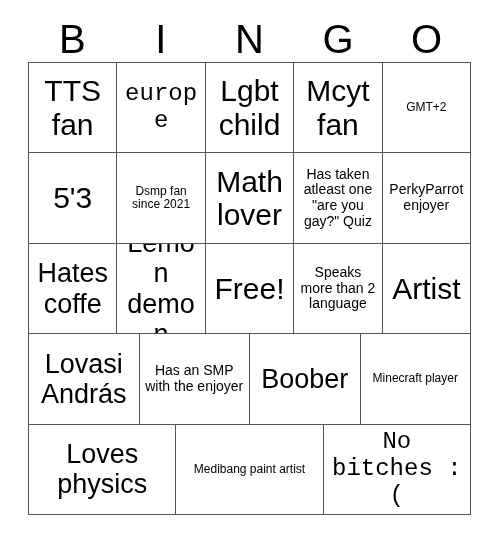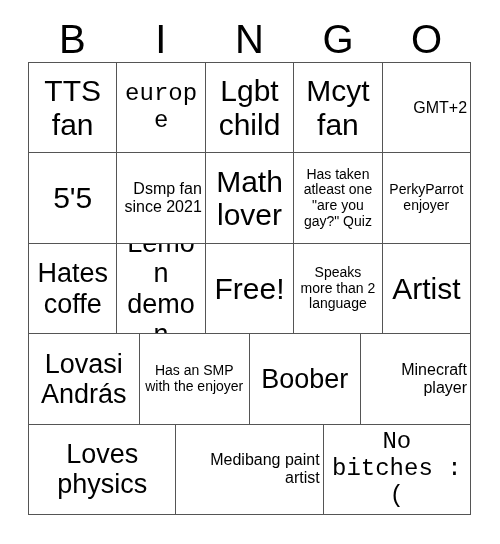--- a/index.html
+++ b/index.html
@@ -79,21 +79,21 @@
     width: 100%;
     line-height: 1.12;
     font-weight: 400;
     color: #000000;
     word-wrap: break-word;
   }
   
   .fs-xl { font-size: 30px; }
   .fs-lg { font-size: 27px; }
   .fs-md { font-size: 24px; font-family: Liberation Mono, monospace; }
-  .fs-sm { font-size: 16px; text-align: right; }
+  .fs-sm { font-size: 12px; }
   .fs-xs { font-size: 14px; }
 </style>
 </head>
 <body>
 
 <div class="bingo-card">
 
   <div class="bingo-header">
     <div class="header-cell">B</div>
     <div class="header-cell">I</div>
@@ -117,21 +117,21 @@
       <div class="bingo-cell">
           <span class="cell-text fs-xl">Mcyt fan</span>
         </div>
       <div class="bingo-cell">
           <span class="cell-text fs-sm">GMT+2</span>
         </div>
     </div>
 
     <div class="bingo-row">
       <div class="bingo-cell">
-          <span class="cell-text fs-xl">5'5</span>
+          <span class="cell-text fs-xl">5'3</span>
         </div>
       <div class="bingo-cell">
           <span class="cell-text fs-sm">Dsmp fan since 2021</span>
         </div>
       <div class="bingo-cell">
           <span class="cell-text fs-xl">Math lover</span>
         </div>
       <div class="bingo-cell">
           <span class="cell-text fs-xs">Has taken atleast one "are you gay?" Quiz</span>
         </div>

